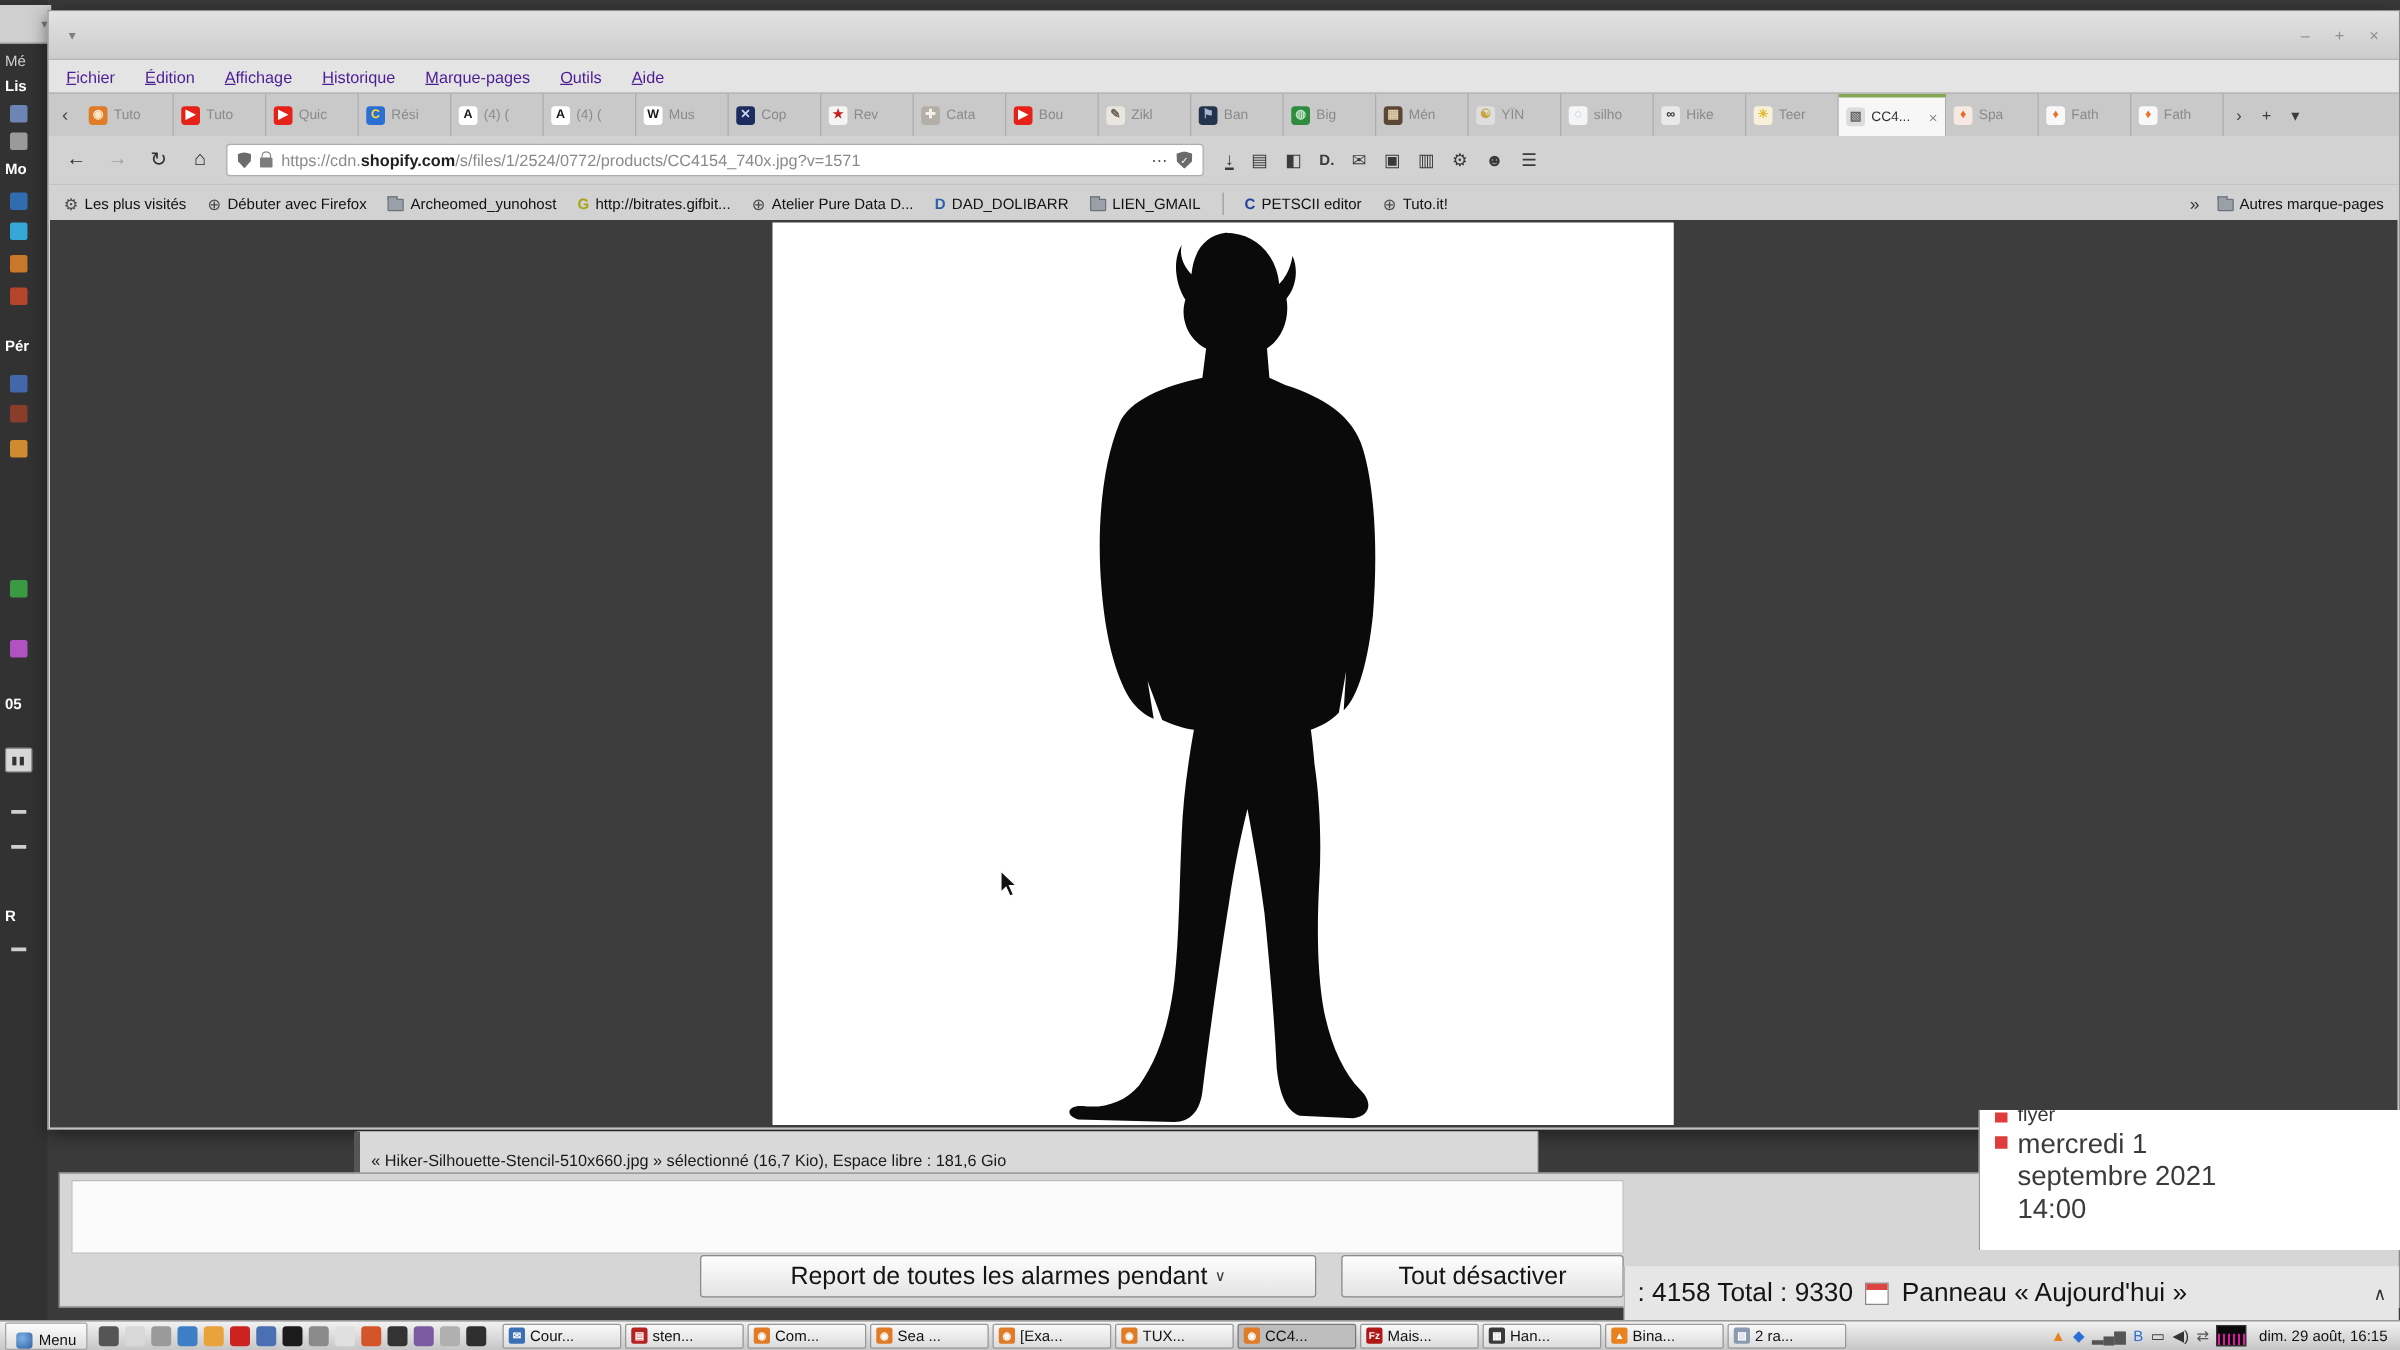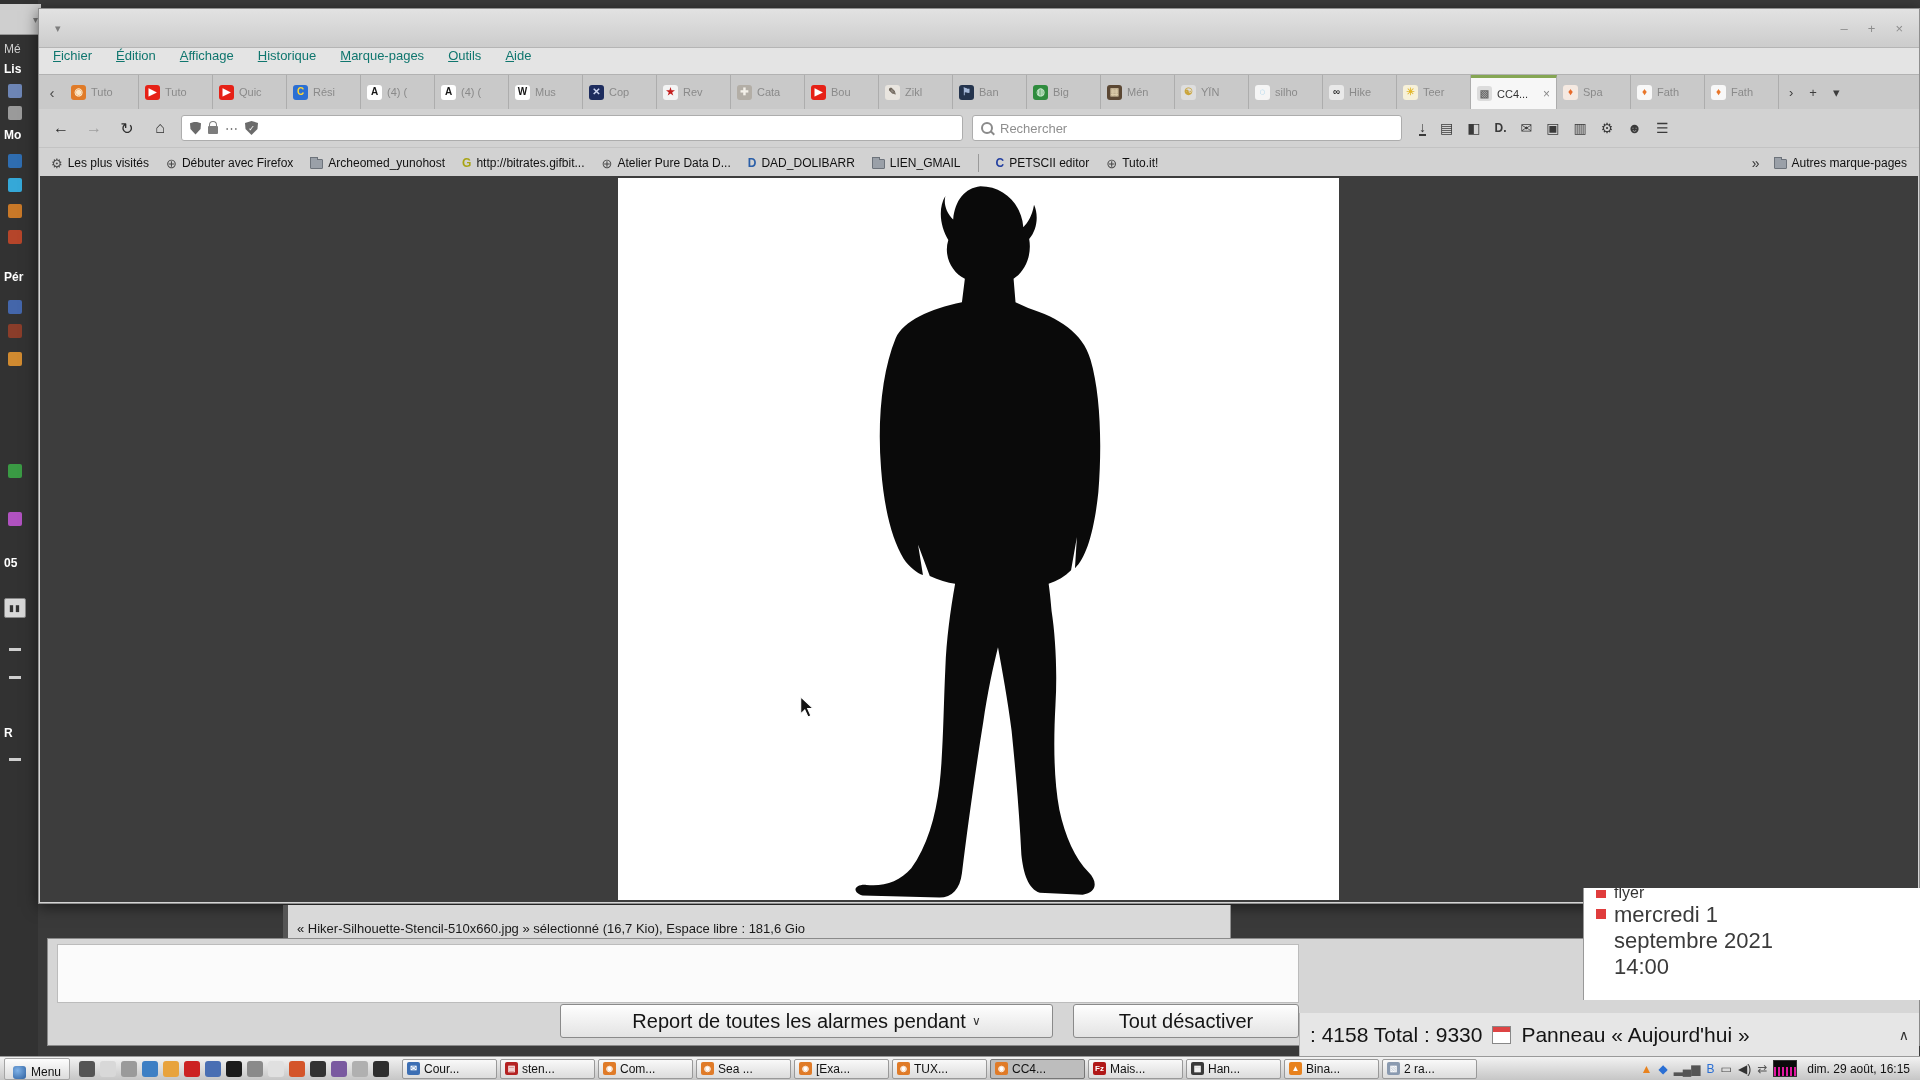--- a/index.html
+++ b/index.html
@@ -12,21 +12,21 @@
   .lsitem.b{font-weight:bold;color:#fff}
   .lssq{width:14px;height:14px;border-radius:2px;margin-left:4px}
   .lspause{width:20px;height:18px;background:#d8d8d8;border:1px solid #888;border-radius:2px;color:#333;font-size:9px;display:flex;align-items:center;justify-content:center;letter-spacing:1px}
   .lsdash{width:12px;height:3px;background:#cfcfcf;margin-left:5px}
   
   .ffwin{position:absolute;left:38px;top:8px;width:1882px;height:896px;background:#d4d4d4;border:1px solid #8f8f8f;box-sizing:border-box;box-shadow:0 3px 14px rgba(0,0,0,.55)}
   .titlebar{height:38px;background:linear-gradient(#e2e2e2,#cccccc);border-bottom:1px solid #b5b5b5;display:flex;align-items:center;position:relative}
   .title{position:absolute;left:0;right:0;text-align:center;font-size:17px;color:#4f4f4f;white-space:nowrap;overflow:hidden}
   .shadebtn{margin-left:16px;color:#7d7d7d;font-size:11px;z-index:1}
   .winctrls{margin-left:auto;display:flex;gap:20px;margin-right:16px;color:#8d8d8d;font-size:13px;z-index:1}
-  .menubar{height:26px;background:#e4e4e4;display:flex;align-items:flex-start;padding-left:14px;gap:24px;font-size:13px;color:#0f766e}
+  .menubar{height:26px;background:#e4e4e4;display:flex;align-items:center;padding-left:14px;gap:24px;font-size:13px;color:#4c1d95}
   .menu-item{display:inline-block}
   .menu-item::first-letter{text-decoration:underline}
   
   .tabbar{height:34px;background:#c9c9c9;border-top:1px solid #b2b2b2;display:flex;align-items:stretch;overflow:hidden}
   .tscroll{width:26px;display:flex;align-items:center;justify-content:center;color:#4a4a4a;font-size:15px;flex:0 0 26px}
   .tab{width:74px;flex:0 0 74px;display:flex;align-items:center;gap:5px;padding:0 6px;box-sizing:border-box;border-right:1px solid #adadad;font-size:11px;color:#8a8a8a;overflow:hidden}
   .tab .fav{width:15px;height:15px;border-radius:3px;flex:0 0 15px;display:flex;align-items:center;justify-content:center;font-size:10px;font-weight:bold;line-height:1}
   .tab .lbl{white-space:nowrap;overflow:hidden;flex:1}
   .tab.active{background:#f7f7f7;color:#333;border-top:3px solid #85a653;width:86px;flex:0 0 86px}
   .tab .closex{color:#888;font-size:12px;flex:0 0 auto}
@@ -352,26 +352,23 @@
   </div>
 
   <div class="navbar">
     <span class="navbtn">←</span>
     <span class="navbtn disabled">→</span>
     <span class="navbtn">↻</span>
     <span class="navbtn">⌂</span>
     <div class="urlbox">
       <span class="shieldic"></span>
       <span class="lockic"></span>
+      <span class="urltext"><span>https://cdn.</span><span class="dom">shopify.com</span><span>/s/files/1/2524/0772/products/CC4154_740x.jpg?v=1571</span></span>
       <span class="urldots">⋯</span>
       <span class="shieldchk">✓</span>
-    </div>
-    <div class="searchbox">
-      <span class="mag"></span>
-      <span>Rechercher</span>
     </div>
     <div class="navicons">
       <span style="border-bottom:2px solid #3a3a3a">↓</span>
       <span>▤</span>
       <span>◧</span>
       <span style="font-weight:bold;font-size:12px">D.</span>
       <span>✉</span>
       <span>▣</span>
       <span>▥</span>
       <span>⚙</span>

